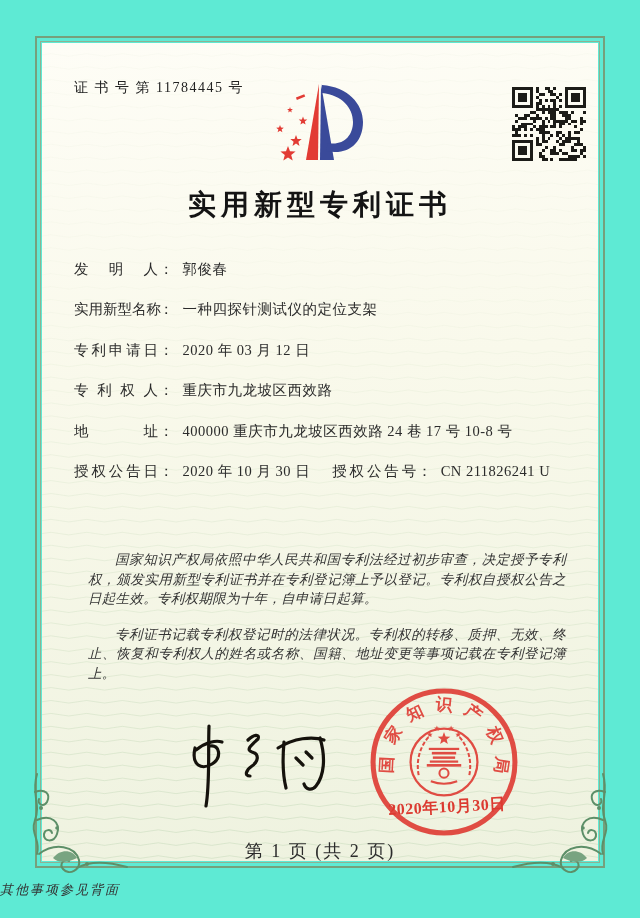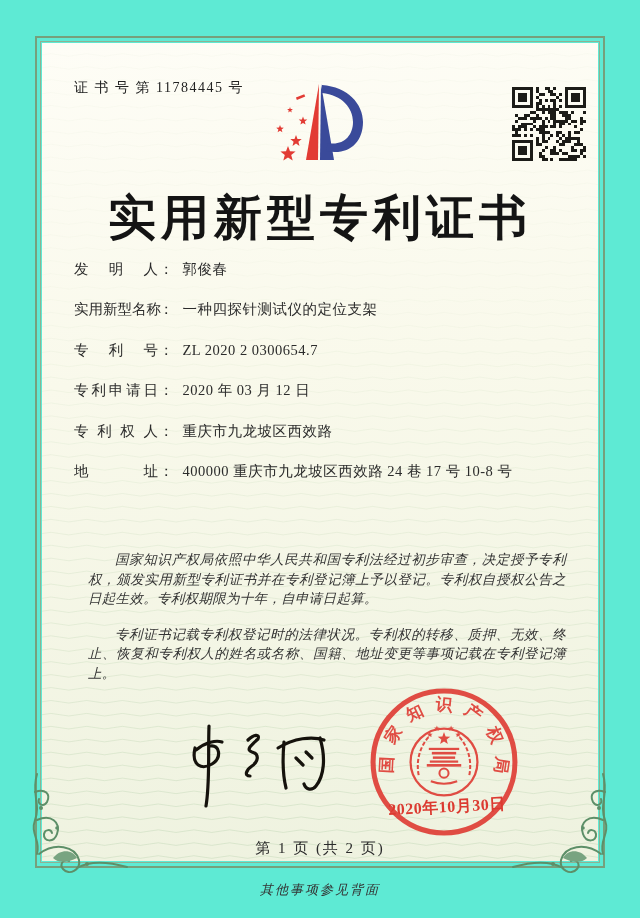--- a/index.html
+++ b/index.html
@@ -9,38 +9,38 @@
          border:2.5px solid #76a07c;box-sizing:border-box;}
   .frame-inner{position:absolute;left:3px;top:3px;right:3px;bottom:3px;
          border:1px solid #8fb193;}
   .paper{position:absolute;inset:5px;
          background:linear-gradient(175deg,#fefdf6 0%,#f9f9eb 40%,#eef2df 100%);}
   #waves{position:absolute;inset:0;width:100%;height:100%;}
   .cert-no{position:absolute;left:74px;top:79px;font-size:14px;letter-spacing:1.5px;color:#222;}
   .logo{position:absolute;left:266px;top:80px;width:100px;height:85px;}
   .qr{position:absolute;left:512px;top:87px;width:74px;height:74px;}
   .title{position:absolute;left:0;right:0;top:186px;text-align:center;
-         font-size:48px;font-weight:bold;letter-spacing:5px;color:#141414;}
+         font-size:28px;font-weight:bold;letter-spacing:5px;color:#141414;}
   .fields{position:absolute;left:74px;top:257px;right:40px;}
   .row{height:40.4px;white-space:nowrap;font-size:14.5px;line-height:24px;}
   .flabel{display:inline-block;width:84px;text-align:justify;text-align-last:justify;vertical-align:top;}
   .fcolon{display:inline-block;margin:0 9px 0 1px;}
   .fvalue{letter-spacing:0.5px;}
   .pair2{margin-left:22px;}
   .paras{position:absolute;left:72px;right:58px;top:534px;font-size:13.5px;line-height:19.5px;
          font-style:italic;letter-spacing:0.3px;text-align:justify;color:#333;}
   .paras p{margin:16px;text-indent:2em;}
   .signoff{position:absolute;left:74px;top:738px;font-family:"Liberation Sans","DejaVu Sans",sans-serif;
          font-size:15px;font-weight:600;line-height:33px;color:#1d1d1d;}
   .signature{position:absolute;left:182px;top:714px;width:160px;height:100px;}
   .seal{position:absolute;left:368px;top:686px;width:152px;height:152px;opacity:0.93;}
   .seal-date{position:absolute;left:372px;top:797px;width:150px;text-align:center;color:#dc3a30;
          font-size:16px;font-weight:600;letter-spacing:0.5px;transform:rotate(-3deg);}
-  .page-num{position:absolute;left:0;right:0;top:839px;text-align:center;font-size:15px;letter-spacing:2px;}
-  .back-note{position:absolute;left:0;right:0;top:881px;text-align:center;font-size:13px;
+  .page-num{position:absolute;left:0;right:0;top:839px;text-align:center;font-size:18px;letter-spacing:2px;}
+  .back-note{position:absolute;left:0;right:0;top:881px;font-size:13px;
          font-style:italic;letter-spacing:2px;color:#333;}
   .fl{position:absolute;width:104px;height:112px;}
   .fl-left{left:27px;top:768px;}
   .fl-right{left:509px;top:768px;transform:scaleX(-1);}
 </style>
 </head>
 <body>
 
 <div class="page">
 
@@ -427,30 +427,30 @@
   <div class="title">实用新型专利证书</div>
 
   <div class="fields">
     <div class="row">
       <span class="flabel">发明人</span><span class="fcolon">：</span><span class="fvalue">郭俊春</span>
     </div>
     <div class="row">
       <span class="flabel">实用新型名称</span><span class="fcolon">：</span><span class="fvalue">一种四探针测试仪的定位支架</span>
     </div>
     <div class="row">
-      <span class="flabel">专利号</span><span class="fcolon">：</span><span class="fvalue">ZL 2020 2 0300654.7</span>
-    </div>
-    <div class="row">
       <span class="flabel">专利申请日</span><span class="fcolon">：</span><span class="fvalue">2020 年 03 月 12 日</span>
     </div>
     <div class="row">
       <span class="flabel">专利权人</span><span class="fcolon">：</span><span class="fvalue">重庆市九龙坡区西效路</span>
     </div>
     <div class="row">
       <span class="flabel">地址</span><span class="fcolon">：</span><span class="fvalue">400000 重庆市九龙坡区西效路 24 巷 17 号 10-8 号</span>
+    </div>
+    <div class="row">
+      <span class="flabel">授权公告日</span><span class="fcolon">：</span><span class="fvalue">2020 年 10 月 30 日</span><span class="pair2"><span class="flabel">授权公告号</span><span class="fcolon">：</span><span class="fvalue">CN 211826241 U</span></span>
     </div>
   </div>
 
   <div class="paras">
     <p>国家知识产权局依照中华人民共和国专利法经过初步审查，决定授予专利权，颁发实用新型专利证书并在专利登记簿上予以登记。专利权自授权公告之日起生效。专利权期限为十年，自申请日起算。</p>
     <p>专利证书记载专利权登记时的法律状况。专利权的转移、质押、无效、终止、恢复和专利权人的姓名或名称、国籍、地址变更等事项记载在专利登记簿上。</p>
   </div>
 
 
   <svg class="signature" viewBox="0 0 160 100" fill="none" stroke="#15120c" stroke-width="3.2" stroke-linecap="round" stroke-linejoin="round">

